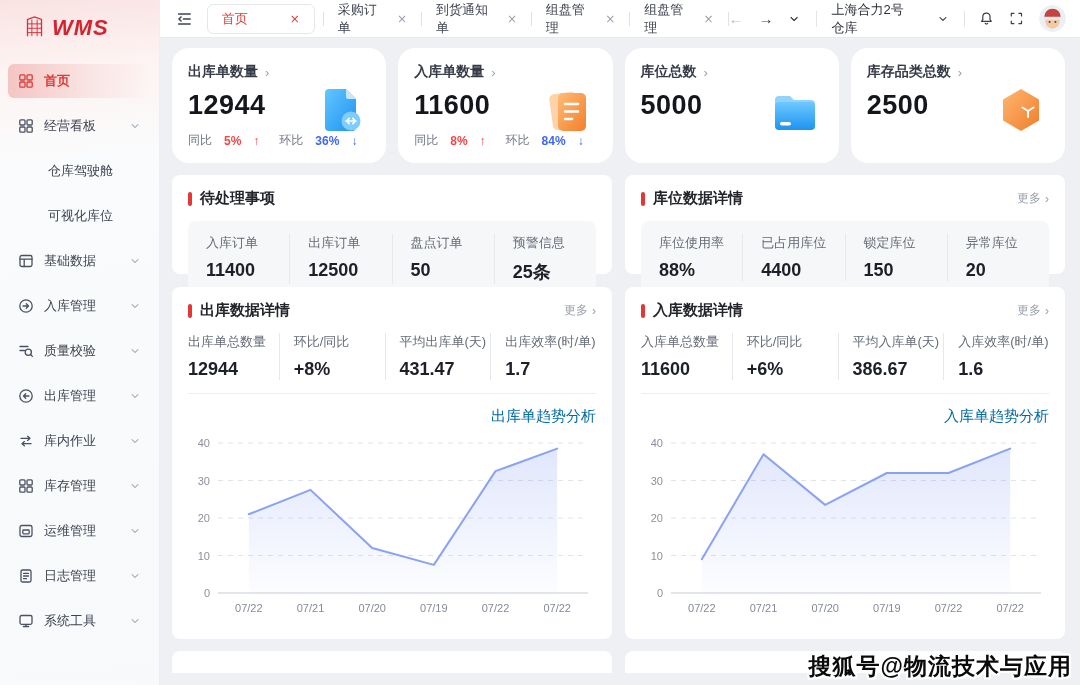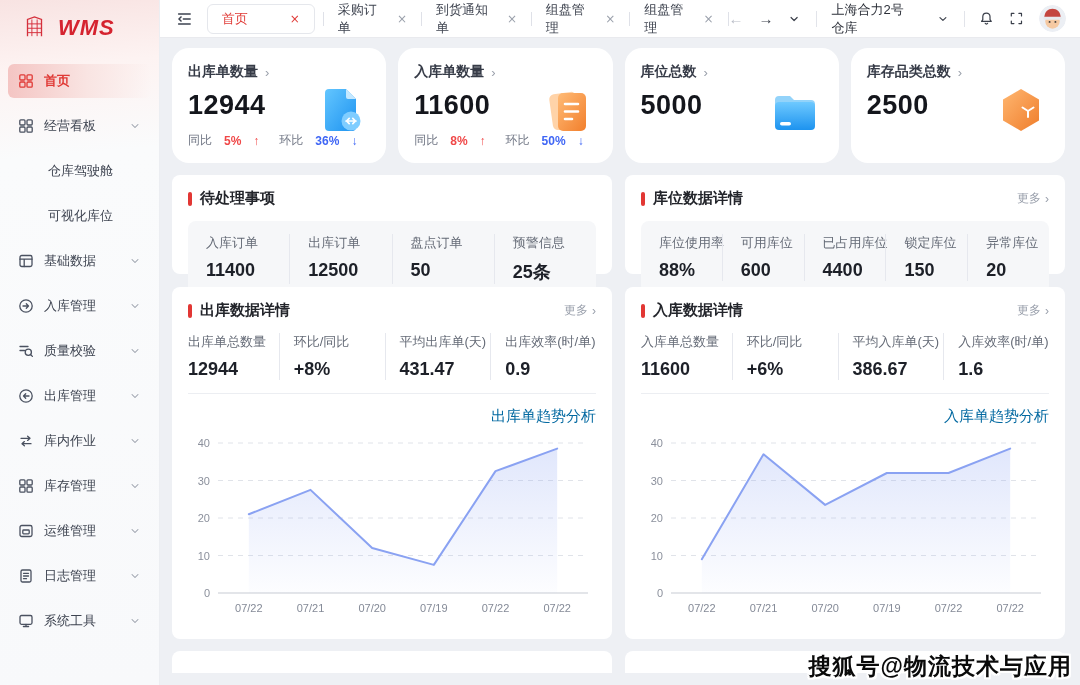--- a/index.html
+++ b/index.html
@@ -10,21 +10,21 @@
     background:#eef0f4; color:#23252b;
   }
   .app { display:flex; width:1080px; height:685px; }
 
   
   .sidebar {
     flex:0 0 160px; width:160px; height:100%;
     background:linear-gradient(175deg,#f8e3e2 0px,#fdf3f2 70px,#fafbfc 160px,#f8f9fb 100%);
     border-right:1px solid #eceef2;
   }
-  .logo { height:56px; display:flex; align-items:center; padding-left:24px; gap:13px; }
+  .logo { height:56px; display:flex; align-items:center; padding-left:24px; gap:7px; }
   .logo-text { font-size:22px; font-weight:700; font-style:italic; color:#d5232f; letter-spacing:1px; }
   .nav { display:flex; flex-direction:column; gap:11px; padding:8px 8px 0 8px; }
   .nav-item {
     height:34px; display:flex; align-items:center; gap:10px;
     padding:0 10px; border-radius:6px; font-size:13px; color:#3d4350; cursor:pointer;
   }
   .nav-item.active { background:linear-gradient(90deg,#f4c5c3 0%,#f9e4e2 55%,rgba(253,245,244,0.15) 100%); color:#e03a36; font-weight:600; }
   .nav-item.active .nav-icon svg { stroke:#e03a36; }
   .nav-item.sub { padding-left:40px; font-size:13px; }
   .nav-icon { width:16px; height:16px; display:flex; }
@@ -405,21 +405,21 @@
           </div>
           <div class="card-value">11600</div>
           <div class="card-trends">
             <span class="trend">
               <span>同比</span>
               <span class="tv-up">8%</span>
               <span class="tv-up">↑</span>
             </span>
             <span class="trend">
               <span>环比</span>
-              <span class="tv-down">50%</span>
+              <span class="tv-down">84%</span>
               <span class="tv-down">↓</span>
             </span>
           </div>
           <span class="card-icon"><svg viewBox="0 0 56 56">
                 <defs>
                   <linearGradient id="gdo" x1="0" y1="0" x2="1" y2="1">
                     <stop offset="0" stop-color="#ffbb76"></stop>
                     <stop offset="1" stop-color="#f27f2c"></stop>
                   </linearGradient>
                 </defs>
@@ -505,24 +505,20 @@
               <span>更多</span>
               <span>›</span>
             </div>
           </div>
           <div class="gray-box">
             <div class="gcol">
               <div class="g-lbl">库位使用率</div>
               <div class="g-val">88%</div>
             </div>
             <div class="gcol">
-              <div class="g-lbl">可用库位</div>
-              <div class="g-val">600</div>
-            </div>
-            <div class="gcol">
               <div class="g-lbl">已占用库位</div>
               <div class="g-val">4400</div>
             </div>
             <div class="gcol">
               <div class="g-lbl">锁定库位</div>
               <div class="g-val">150</div>
             </div>
             <div class="gcol">
               <div class="g-lbl">异常库位</div>
               <div class="g-val">20</div>
@@ -551,21 +547,21 @@
             <div class="scol">
               <div class="g-lbl">环比/同比</div>
               <div class="g-val">+8%</div>
             </div>
             <div class="scol">
               <div class="g-lbl">平均出库单(天)</div>
               <div class="g-val">431.47</div>
             </div>
             <div class="scol">
               <div class="g-lbl">出库效率(时/单)</div>
-              <div class="g-val">0.9</div>
+              <div class="g-val">1.7</div>
             </div>
           </div>
           <div class="chart-title">出库单趋势分析</div>
           <svg class="trend-chart" viewBox="0 0 408 188" preserveAspectRatio="none">
               <defs>
                 <linearGradient id="cg0" x1="0" y1="0" x2="0" y2="1">
                   <stop offset="0" stop-color="#8aa2f2" stop-opacity="0.26"></stop>
                   <stop offset="1" stop-color="#8aa2f2" stop-opacity="0.02"></stop>
                 </linearGradient>
               </defs>

